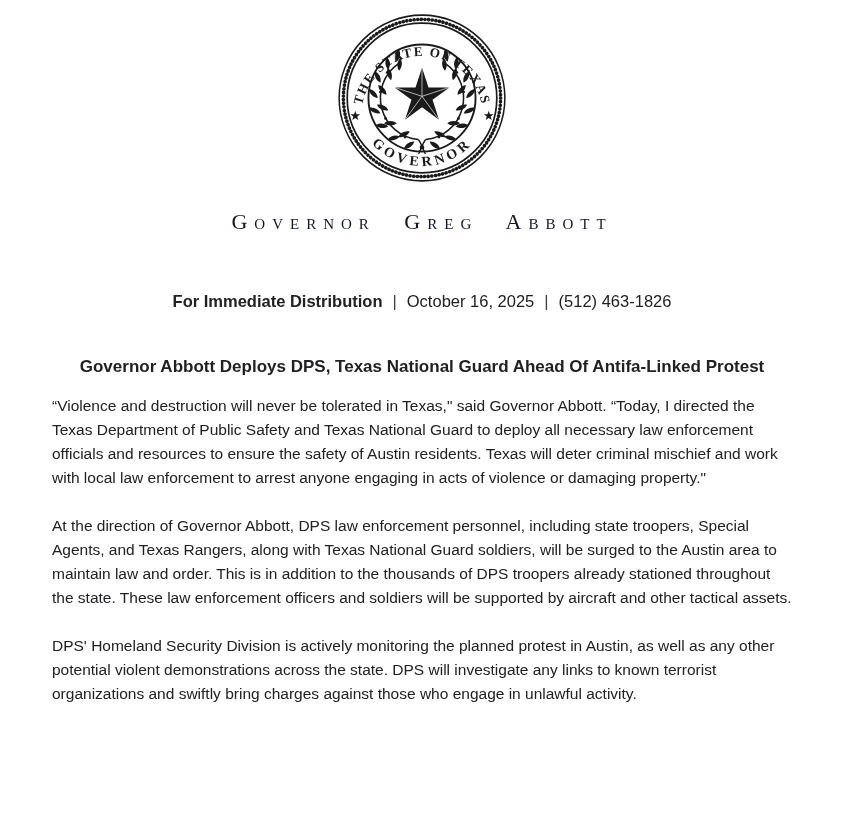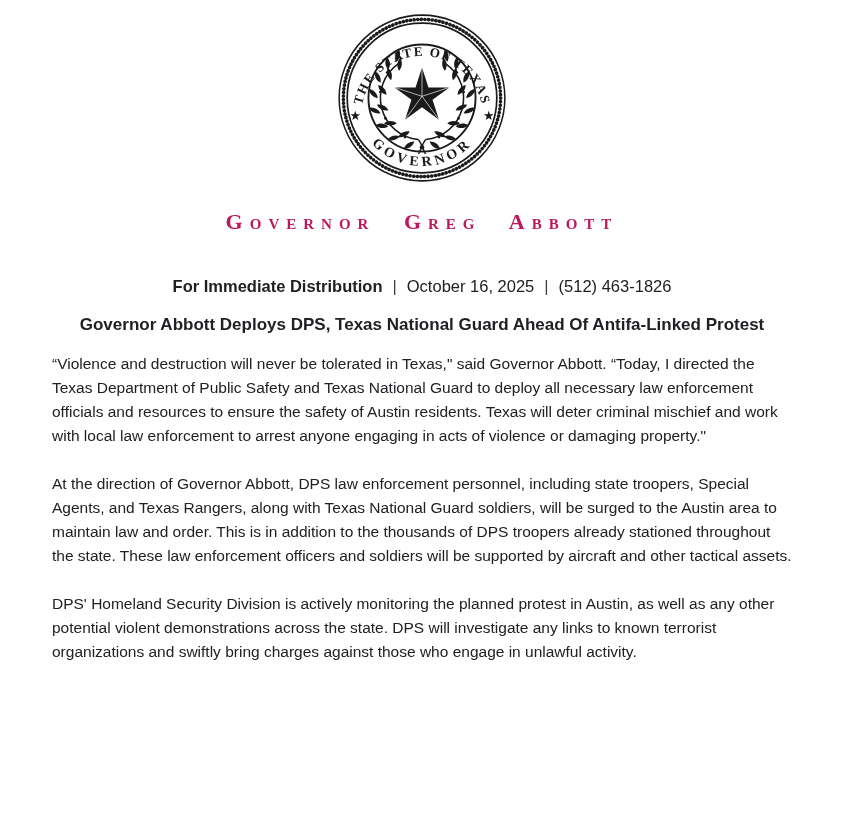--- a/index.html
+++ b/index.html
@@ -12,41 +12,41 @@
     color:#202124;
   }
   .seal-wrap { width:170px; height:170px; margin:13px auto 0; }
   .seal-wrap svg { width:100%; height:100%; display:block; }
 
   .masthead {
     margin:26px 0 0;
     text-align:center;
     font-family:"Liberation Serif", serif;
     font-variant:small-caps;
-    font-weight:700;
+    font-weight:400;
     font-size:22px;
     line-height:26px;
     letter-spacing:7px;
     word-spacing:16px;
-    color:#be185d;
+    color:#0f172a;
   }
 
   .dist {
-    margin-top:41px;
+    margin-top:56px;
     text-align:center;
     font-size:16.5px;
     line-height:20px;
     color:#202124;
     white-space:nowrap;
   }
   .dist .label { font-weight:700; }
   .dist .sep { margin:0 10px; font-weight:400; color:#3c4043; }
 
   .headline {
-    margin:19px auto 0;
+    margin:46px auto 0;
     text-align:center;
     font-size:17px;
     line-height:20px;
     font-weight:700;
     color:#202124;
   }
 
   .body-copy {
     width:740px;
     margin:17px auto 0;

